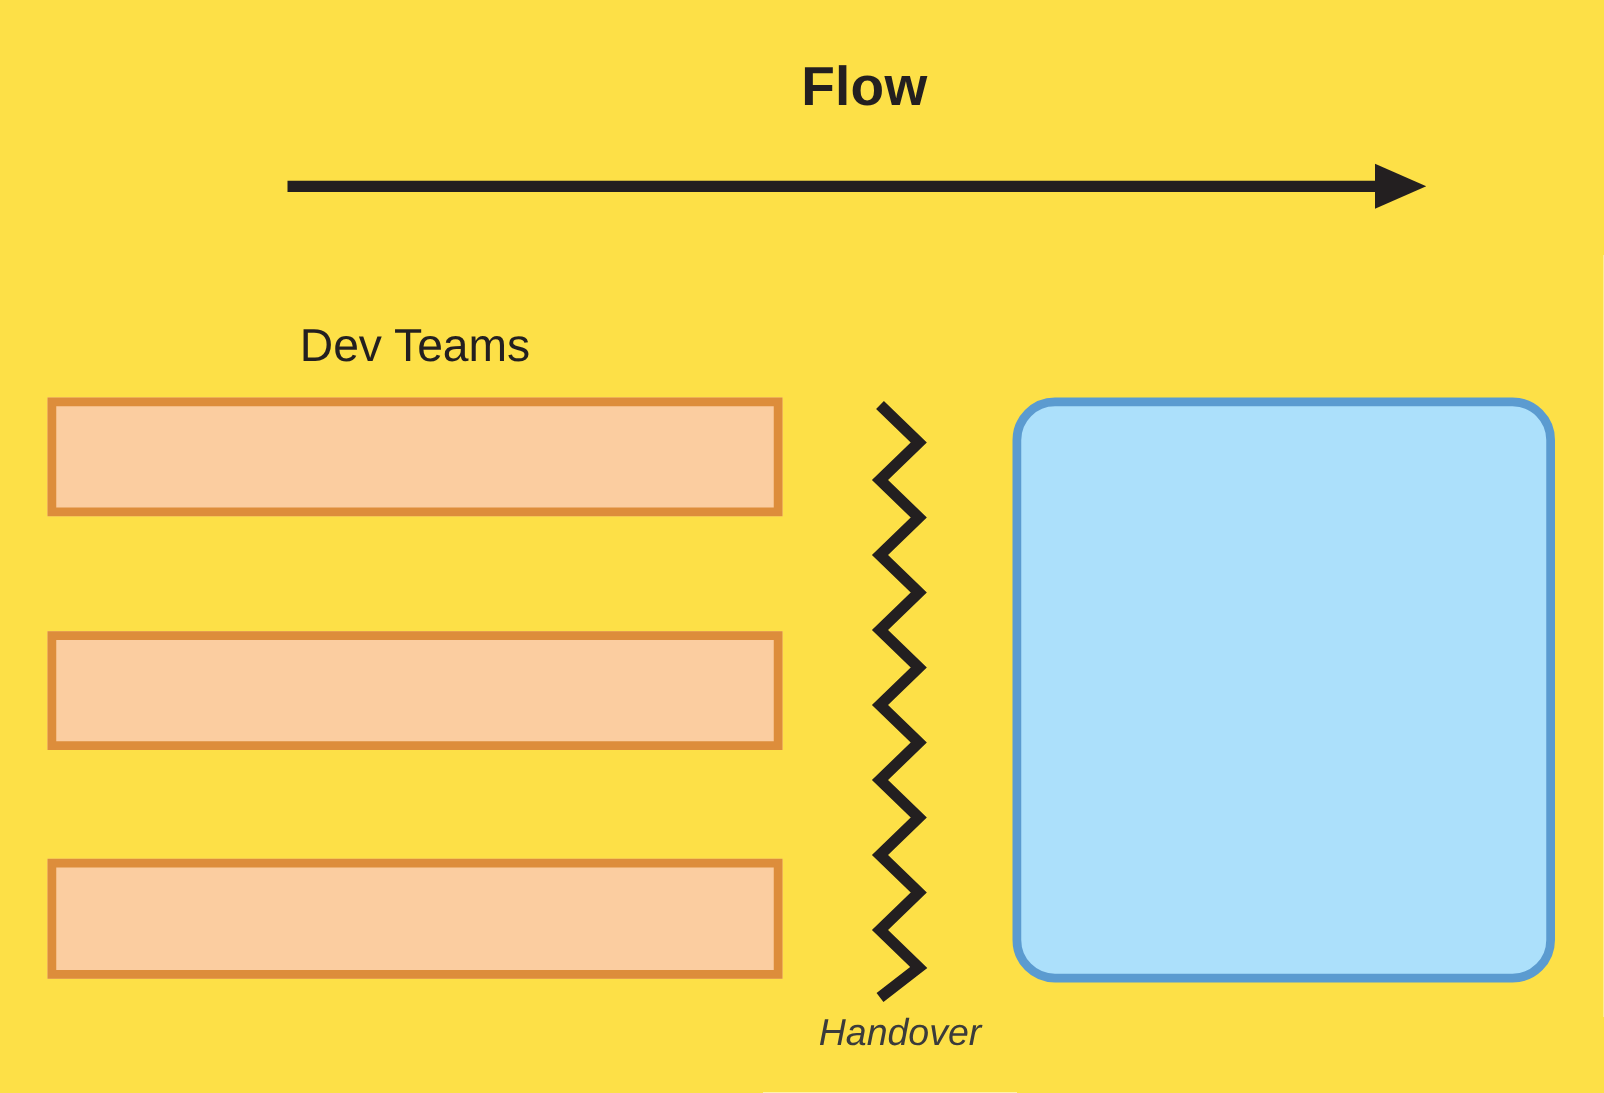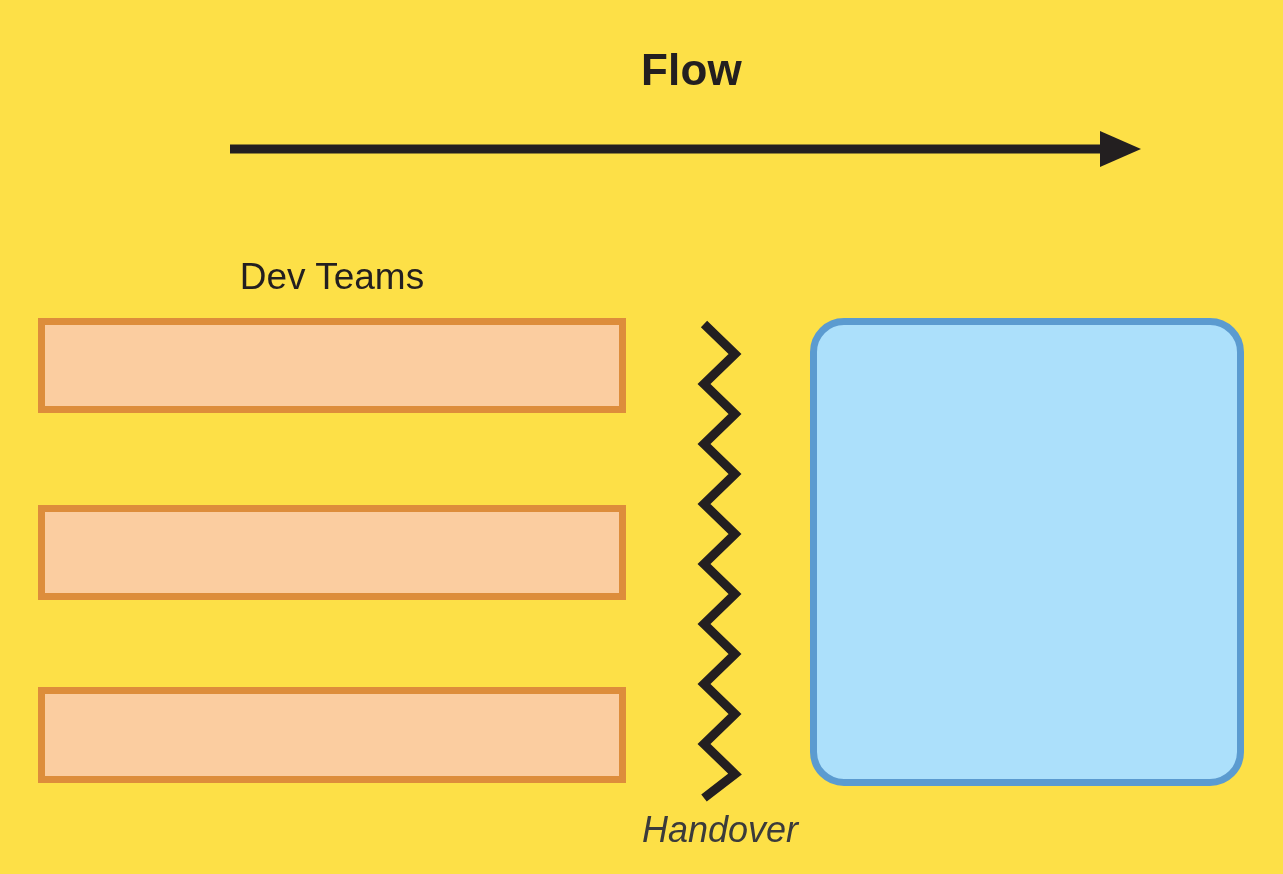--- a/index.html
+++ b/index.html
@@ -86,21 +86,21 @@
     width: 46px;
     height: 486px;
   }
 
   .handover-label {
     position: absolute;
     left: 600px;
     top: 812px;
     width: 240px;
     text-align: center;
-    font-size: 36px;
+    font-size: 30px;
     font-style: italic;
     font-weight: 400;
     color: #3b3b3b;
     line-height: 1;
     white-space: nowrap;
   }
 
   
   .infra-block {
     position: absolute;

